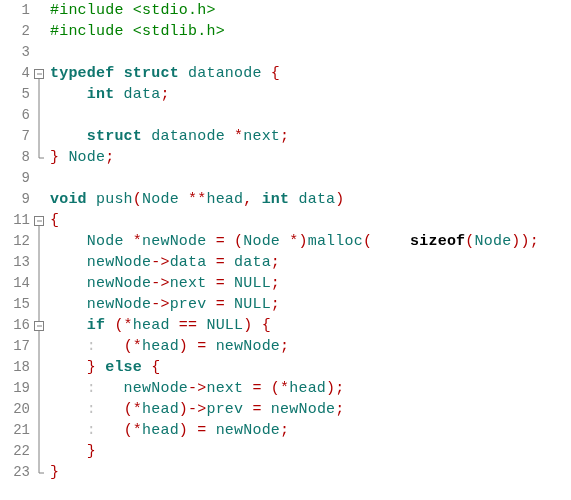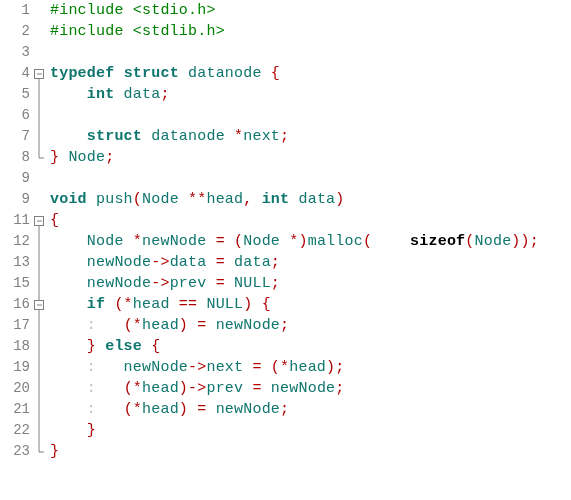--- a/index.html
+++ b/index.html
@@ -150,20 +150,29 @@
     <div class="line">
       <div class="gutter-num">13</div>
       <div class="fold">
         <svg width="14" height="21">
           <line x1="7" y1="0" x2="7" y2="21" stroke="#808080"></line>
         </svg>
       </div>
       <div class="code"><span class="id">    newNode</span><span class="op">-&gt;</span><span class="id">data </span><span class="op">=</span><span class="id"> data</span><span class="op">;</span></div>
     </div>
     <div class="line">
+      <div class="gutter-num">14</div>
+      <div class="fold">
+        <svg width="14" height="21">
+          <line x1="7" y1="0" x2="7" y2="21" stroke="#808080"></line>
+        </svg>
+      </div>
+      <div class="code"><span class="id">    newNode</span><span class="op">-&gt;</span><span class="id">next </span><span class="op">=</span><span class="id"> NULL</span><span class="op">;</span></div>
+    </div>
+    <div class="line">
       <div class="gutter-num">15</div>
       <div class="fold">
         <svg width="14" height="21">
           <line x1="7" y1="0" x2="7" y2="21" stroke="#808080"></line>
         </svg>
       </div>
       <div class="code"><span class="id">    newNode</span><span class="op">-&gt;</span><span class="id">prev </span><span class="op">=</span><span class="id"> NULL</span><span class="op">;</span></div>
     </div>
     <div class="line">
       <div class="gutter-num">16</div>

